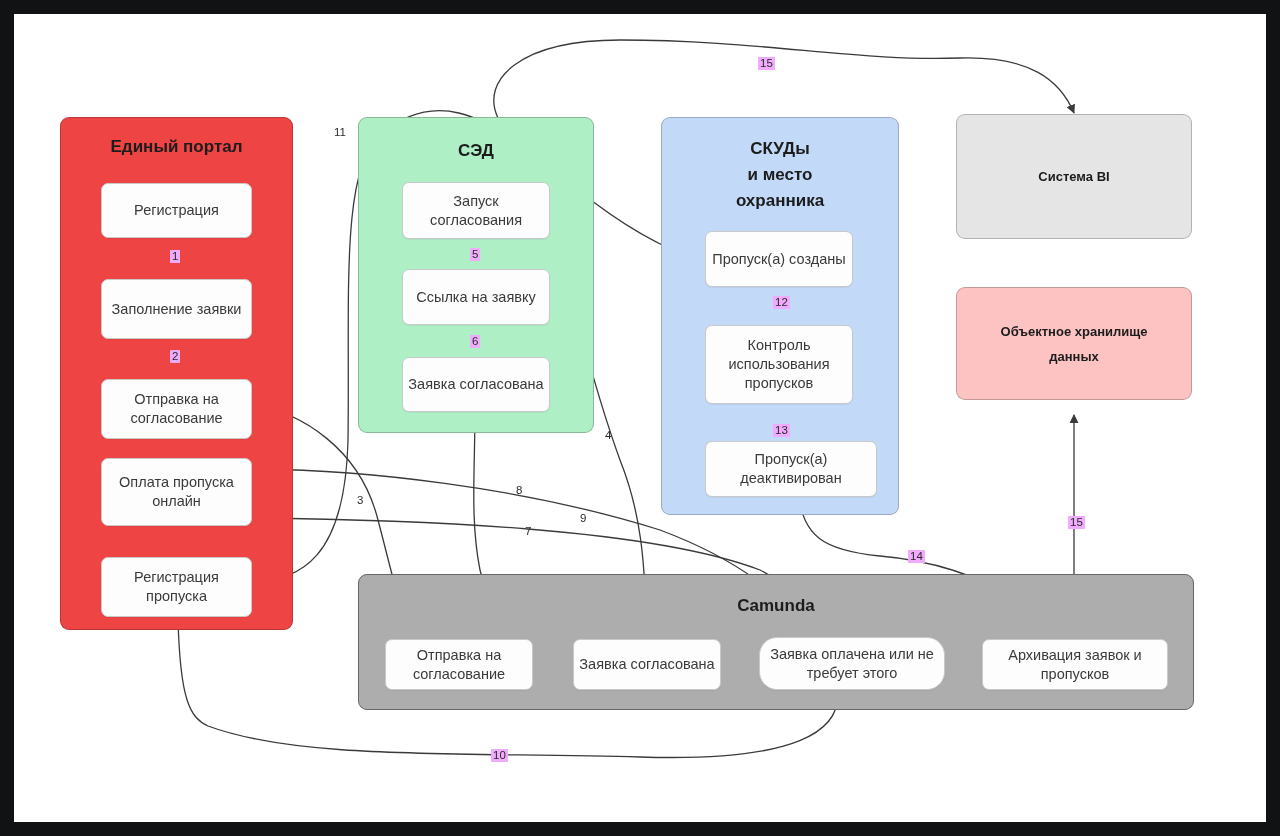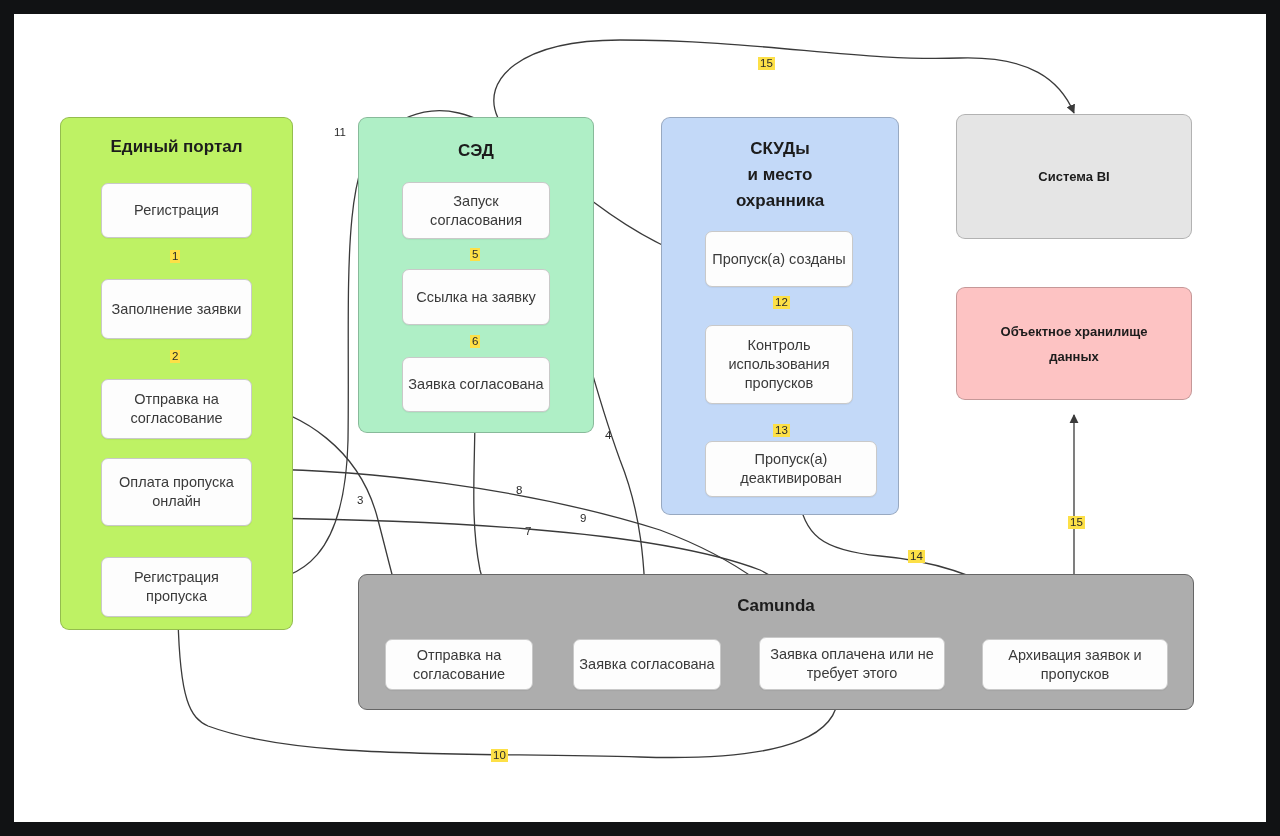--- a/index.html
+++ b/index.html
@@ -35,21 +35,21 @@
     padding:2px 4px;
   }
   .bignode{
     position:absolute;box-sizing:border-box;border-radius:9px;
     display:flex;align-items:center;justify-content:center;text-align:center;
     font-weight:bold;color:#1c1c1c;font-size:13px;line-height:25px;
     border:1px solid rgba(0,0,0,.22);
   }
   .elabel{
     position:absolute;font-size:11.5px;color:#2a2a2a;
-    background:#fde047;padding:0 2px;line-height:13px;
+    background:#f0abfc;padding:0 2px;line-height:13px;
     white-space:nowrap;
   }
   .elabel.nobg{background:transparent;}
 </style>
 </head>
 <body>
 
 <div id="frame">
   <div id="canvas">
 
@@ -88,21 +88,21 @@
         <path d="M255,583 C300,578 345,560 348,440 C350,300 340,170 380,135 C430,92 480,106 560,175 C610,218 660,248 702,261"></path>
 
         <path d="M798,495 C805,535 820,550 880,556 C950,562 1000,585 1040,615 C1060,630 1065,635 1073,639"></path>
 
         <path d="M1074,639 L1074,415"></path>
 
         <path d="M498,118 C480,80 520,40 620,40 C760,40 860,62 960,58 C1030,56 1060,80 1074,113"></path>
       </g>
     </svg>
 
-    <div class="group" style="left:60px;top:117px;width:233px;height:513px;background:#bef264;">
+    <div class="group" style="left:60px;top:117px;width:233px;height:513px;background:#ef4444;">
       <div class="group-title" style="top:16px;">Единый портал</div>
     </div>
     <div class="node" style="left:101px;top:183px;width:151px;height:55px;">Регистрация</div>
     <div class="node" style="left:101px;top:279px;width:151px;height:60px;">Заполнение заявки</div>
     <div class="node" style="left:101px;top:379px;width:151px;height:60px;">Отправка на согласование</div>
     <div class="node" style="left:101px;top:458px;width:151px;height:68px;">Оплата пропуска онлайн</div>
     <div class="node" style="left:101px;top:557px;width:151px;height:60px;">Регистрация пропуска</div>
 
     <div class="group" style="left:358px;top:117px;width:236px;height:316px;background:#AFEFC6;">
       <div class="group-title" style="top:20px;">СЭД</div>
@@ -121,21 +121,21 @@
     <div class="node" style="left:705px;top:441px;width:172px;height:56px;">Пропуск(а) деактивирован</div>
 
     <div class="bignode" style="left:956px;top:114px;width:236px;height:125px;background:#E5E5E5;">Система BI</div>
     <div class="bignode" style="left:956px;top:287px;width:236px;height:113px;background:#FDC3C3;padding:16px 26px;">Объектное хранилище данных</div>
 
     <div class="group" style="left:358px;top:574px;width:836px;height:136px;background:#ADADAD;border:1px solid #666;">
       <div class="group-title" style="top:18px;">Camunda</div>
     </div>
     <div class="node" style="left:385px;top:639px;width:148px;height:51px;">Отправка на согласование</div>
     <div class="node" style="left:573px;top:639px;width:148px;height:51px;">Заявка согласована</div>
-    <div class="node" style="left:759px;top:637px;width:186px;height:53px;">Заявка оплачена или не требует этого</div>
+    <div class="node" style="left:759px;top:637px;width:186px;height:53px;border-radius:18px;">Заявка оплачена или не требует этого</div>
     <div class="node" style="left:982px;top:639px;width:186px;height:51px;">Архивация заявок и пропусков</div>
 
     <div class="elabel" style="left:170px;top:250px;">1</div>
     <div class="elabel" style="left:170px;top:350px;">2</div>
     <div class="elabel nobg" style="left:355px;top:494px;">3</div>
     <div class="elabel nobg" style="left:603px;top:429px;">4</div>
     <div class="elabel" style="left:470px;top:248px;">5</div>
     <div class="elabel" style="left:470px;top:335px;">6</div>
     <div class="elabel nobg" style="left:523px;top:525px;">7</div>
     <div class="elabel nobg" style="left:514px;top:484px;">8</div>

